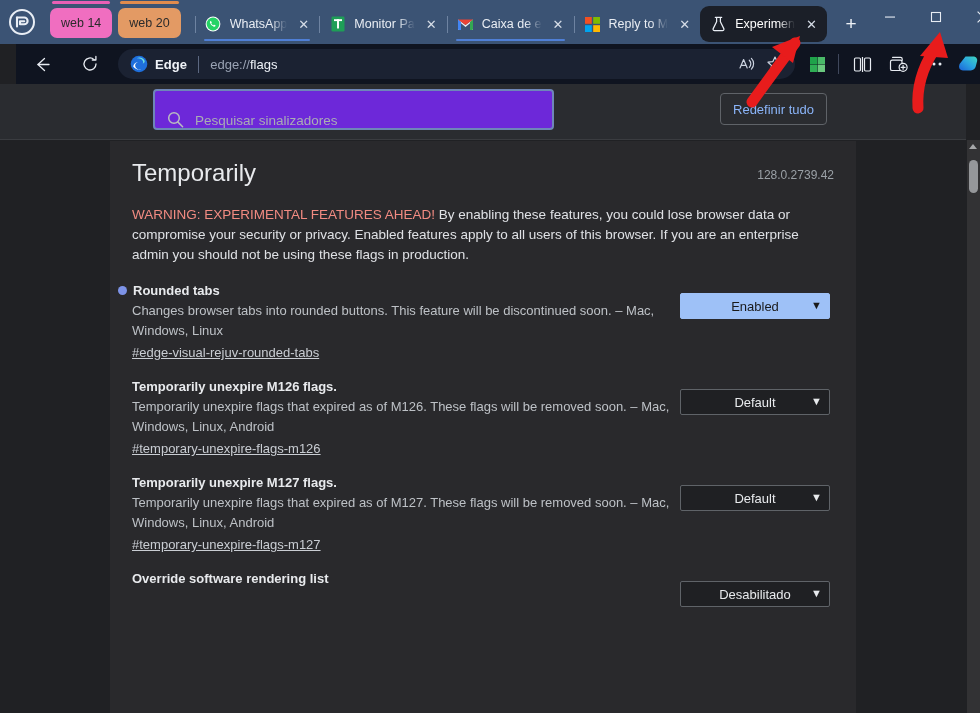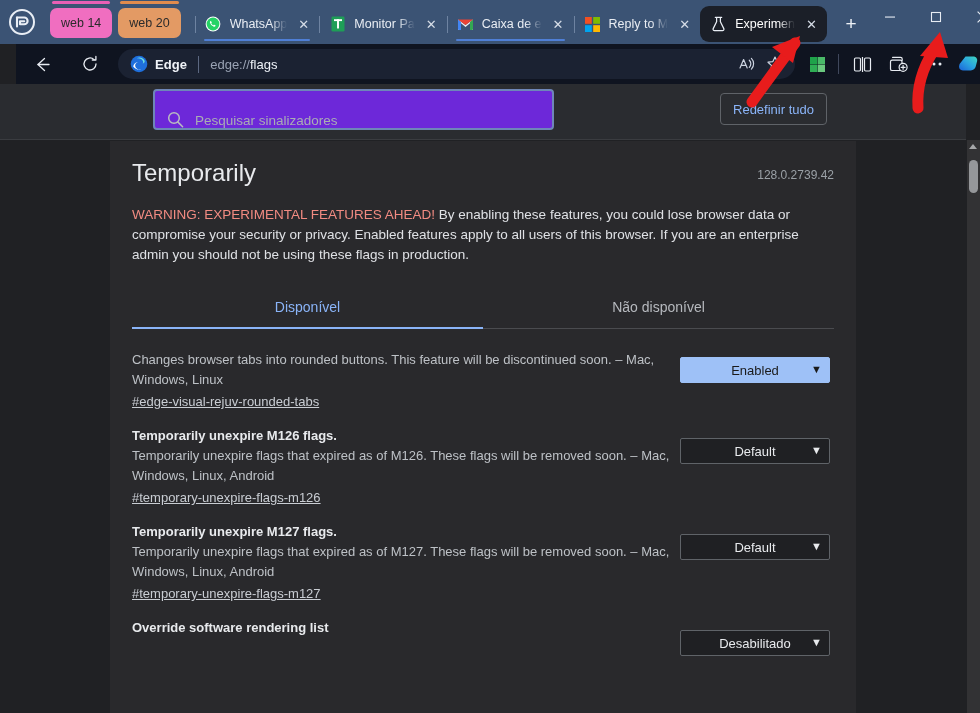--- a/index.html
+++ b/index.html
@@ -470,27 +470,27 @@
 
     <div class="titlerow">
       <div class="pagetitle">Temporarily</div>
       <div class="version">128.0.2739.42</div>
     </div>
 
     <div class="warning">
       <span class="wred">WARNING: EXPERIMENTAL FEATURES AHEAD!</span><span> By enabling these features, you could lose browser data or compromise your security or privacy. Enabled features apply to all users of this browser. If you are an enterprise admin you should not be using these flags in production.</span>
     </div>
 
-    <div class="tabs">
-      <div class="ftab sel">Disponível</div>
-      <div class="ftab">Não disponível</div>
-    </div>
 
     <div class="flag">
       <div class="flagmain">
+        <div class="flagname">
+          <span class="dot"></span>
+          <span>Rounded tabs</span>
+        </div>
         <div class="flagdesc">Changes browser tabs into rounded buttons. This feature will be discontinued soon. – Mac, Windows, Linux</div>
         <a class="flaghash" href="#">#edge-visual-rejuv-rounded-tabs</a>
       </div>
       <span class="selwrap enabled">
         <select class="flagselect enabled">
           <option>Enabled</option>
         </select>
         <span class="caret">▼</span>
       </span>
     </div>

